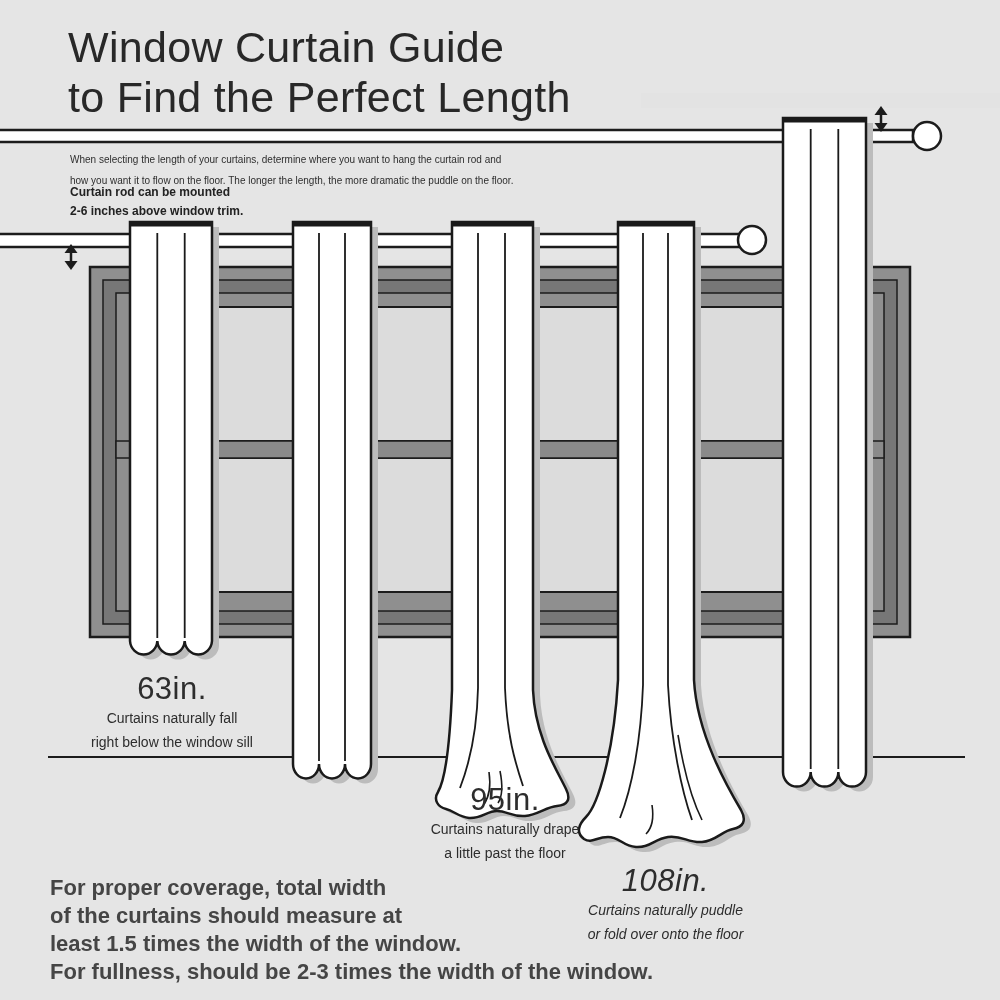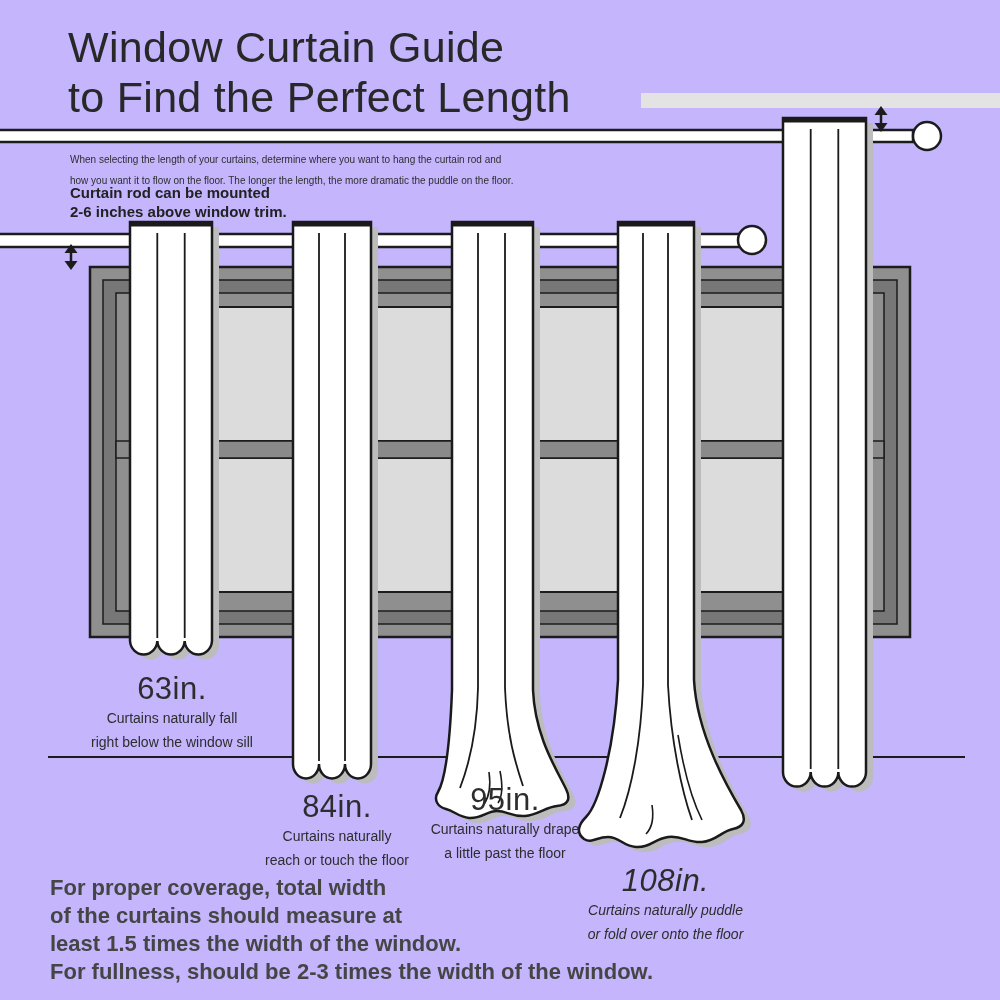--- a/index.html
+++ b/index.html
@@ -1,27 +1,27 @@
 <!DOCTYPE html>
 <html><head>
 <meta charset="utf-8">
 <style>
   html,body{margin:0;padding:0;background:#fff;}
   .stage{
-    position:relative;width:1000px;height:1000px;background:#c4b5fd;
+    position:relative;width:1000px;height:1000px;background:#e5e5e5;
     font-family:"Liberation Sans",sans-serif;overflow:hidden;
   }
   .stage svg{position:absolute;left:0;top:0;}
   .txt{position:absolute;white-space:pre-line;color:#2e2e2e;}
   .title{
     left:68px;top:22px;font-size:43px;line-height:50px;letter-spacing:.3px;
     color:#282828;font-weight:400;
   }
   .intro{left:70px;top:149px;width:650px;font-size:10px;line-height:21px;}
-  .rod-note{left:70px;top:183px;width:260px;font-size:15px;line-height:19px;font-weight:bold;color:#222;}
+  .rod-note{left:70px;top:183px;width:260px;font-size:12px;line-height:19px;font-weight:bold;color:#222;}
   .ceiling-note{left:875px;top:160px;width:125px;font-size:13.5px;line-height:21px;font-weight:bold;color:#222;}
   .curtain-label{position:absolute;text-align:center;}
   .size-label{font-size:31px;line-height:34px;color:#2d2d2d;letter-spacing:.5px;}
   .size-desc{font-size:14px;line-height:24px;color:#2d2d2d;white-space:pre-line;}
   .footer{left:50px;top:874px;width:700px;font-size:22px;line-height:28px;font-weight:bold;color:#454545;}
   .c63{left:72px;top:672px;width:200px;}
   .c84{left:237px;top:790px;width:200px;}
   .c95{left:405px;top:783px;width:200px;}
   .c108{left:558px;top:864px;width:215px;font-style:italic;}
   .c95120{left:736px;top:792px;width:196px;}
@@ -138,25 +138,20 @@
   <div class="txt rod-note">Curtain rod can be mounted
 2-6 inches above window trim.</div>
 
 
   <div class="curtain-label c63">
     <div class="size-label">63in.</div>
     <div class="size-desc">Curtains naturally fall
 right below the window sill</div>
   </div>
 
-  <div class="curtain-label c84">
-    <div class="size-label">84in.</div>
-    <div class="size-desc">Curtains naturally
-reach or touch the floor</div>
-  </div>
 
   <div class="curtain-label c95">
     <div class="size-label">95in.</div>
     <div class="size-desc">Curtains naturally drape
 a little past the floor</div>
   </div>
 
   <div class="curtain-label c108">
     <div class="size-label">108in.</div>
     <div class="size-desc">Curtains naturally puddle

